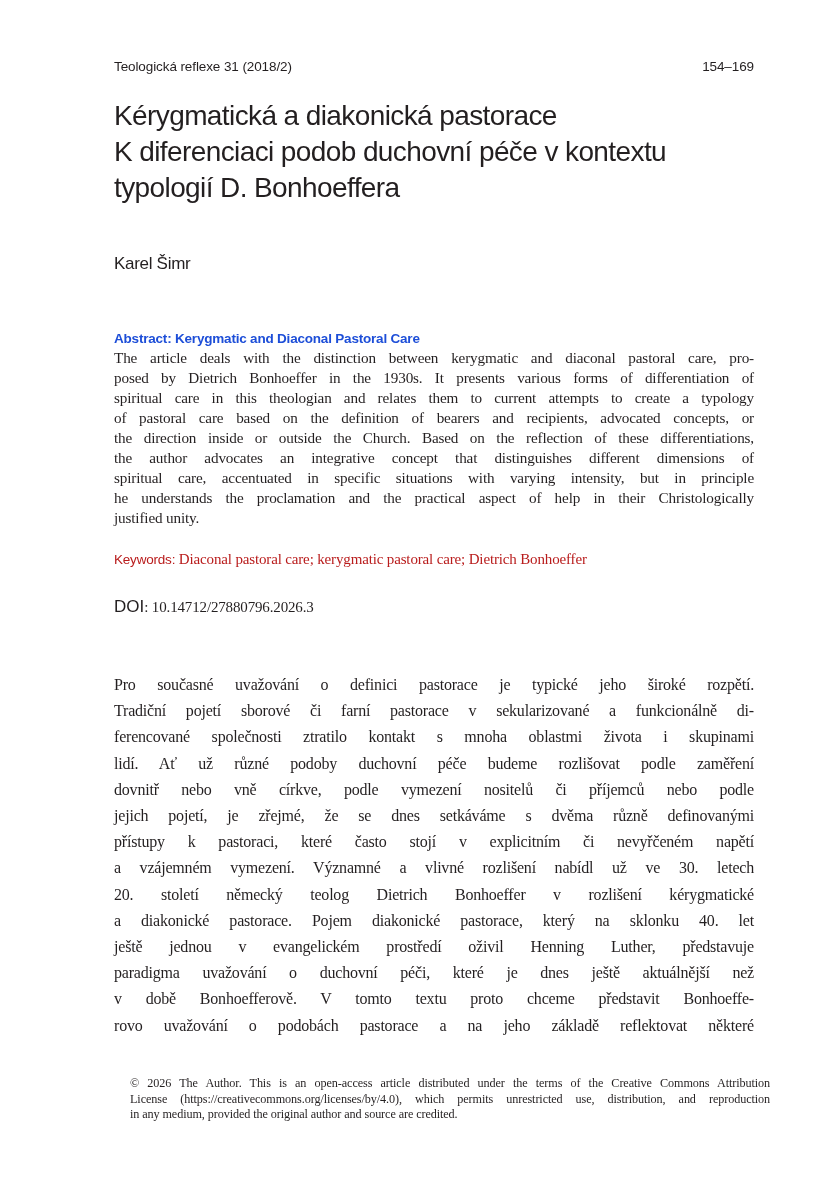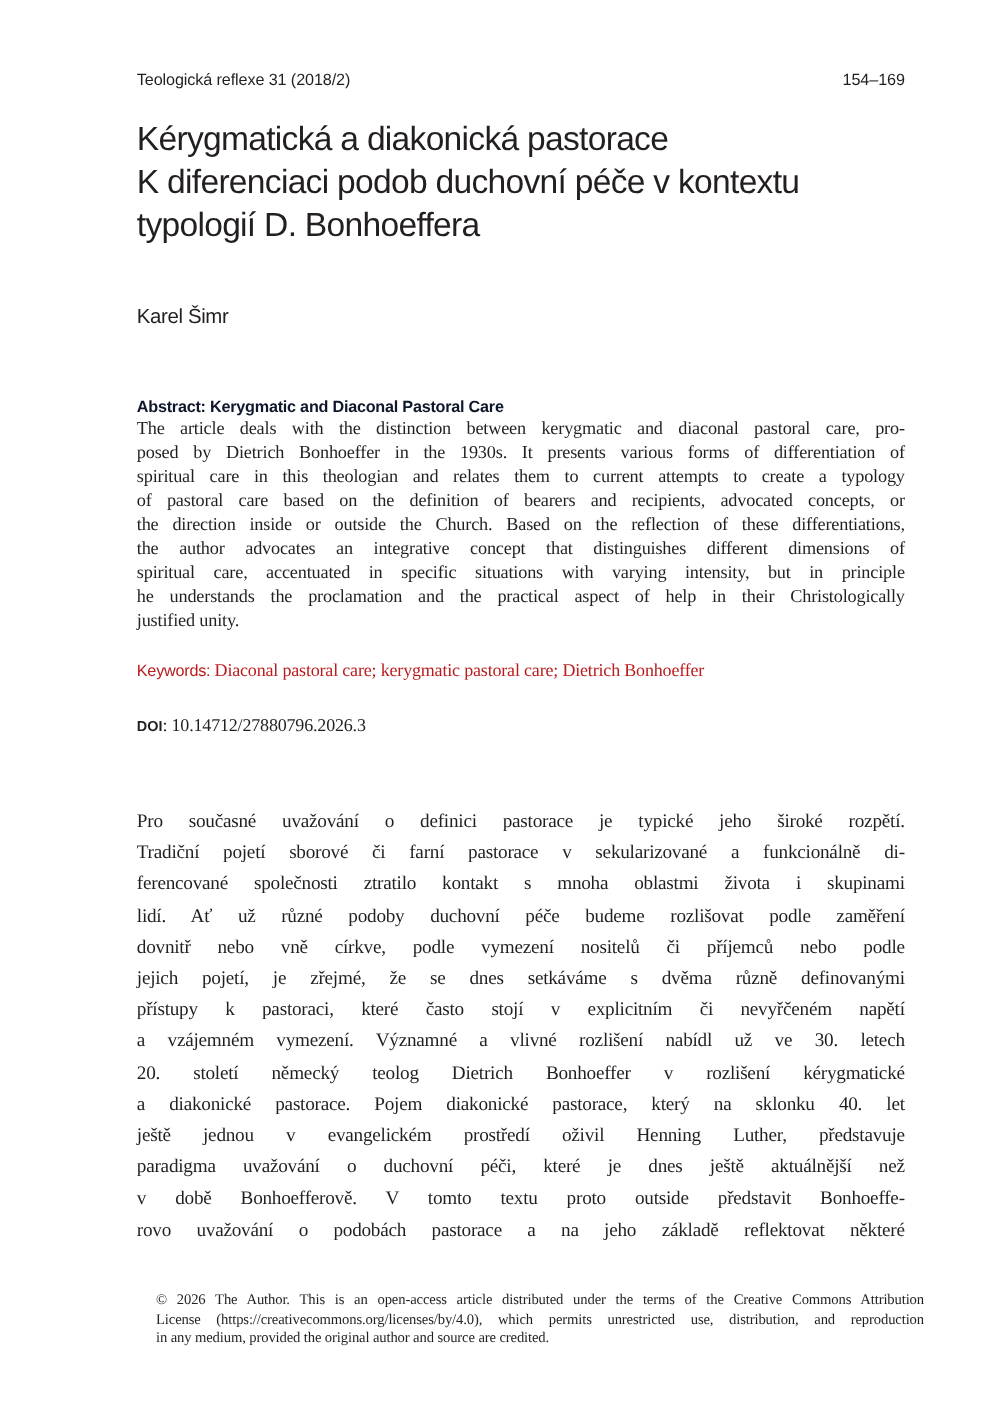--- a/index.html
+++ b/index.html
@@ -63,21 +63,21 @@
       top: 329px;
       left: 0;
       width: 640px;
     }
     .abstract-heading {
       font-family: "Liberation Sans", sans-serif;
       font-size: 13.5px;
       font-weight: 600;
       line-height: 19px;
       letter-spacing: -0.2px;
-      color: #0f172a;
+      color: #1d4ed8;
     }
     .abstract-body {
       font-family: "Liberation Serif", serif;
       font-size: 15.2px;
       line-height: 20px;
       text-align: justify;
       color: #231f20;
       letter-spacing: -0.15px;
     }
     .abs-line {
@@ -109,22 +109,22 @@
     }
     .doi {
       position: absolute;
       top: 597px;
       left: 0;
       font-size: 15px;
       color: #231f20;
     }
     .doi-label {
       font-family: "Liberation Sans", sans-serif;
-      font-weight: 700;
-      font-size: 12px;
+      font-weight: 400;
+      font-size: 17px;
     }
     .doi-value {
       font-family: "Liberation Serif", serif;
       font-size: 15px;
       letter-spacing: -0.15px;
     }
     .body-text {
       position: absolute;
       top: 672px;
       left: 0;
@@ -209,21 +209,21 @@
     <span class="body-line">ferencované společnosti ztratilo kontakt s mnoha oblastmi života i skupinami</span>
     <span class="body-line">lidí. Ať už různé podoby duchovní péče budeme rozlišovat podle zaměření</span>
     <span class="body-line">dovnitř nebo vně církve, podle vymezení nositelů či příjemců nebo podle</span>
     <span class="body-line">jejich pojetí, je zřejmé, že se dnes setkáváme s dvěma různě definovanými</span>
     <span class="body-line">přístupy k pastoraci, které často stojí v explicitním či nevyřčeném napětí</span>
     <span class="body-line">a vzájemném vymezení. Významné a vlivné rozlišení nabídl už ve 30. letech</span>
     <span class="body-line">20. století německý teolog Dietrich Bonhoeffer v rozlišení kérygmatické</span>
     <span class="body-line">a diakonické pastorace. Pojem diakonické pastorace, který na sklonku 40. let</span>
     <span class="body-line">ještě jednou v evangelickém prostředí oživil Henning Luther, představuje</span>
     <span class="body-line">paradigma uvažování o duchovní péči, které je dnes ještě aktuálnější než</span>
-    <span class="body-line">v době Bonhoefferově. V tomto textu proto outside představit Bonhoeffe-</span>
+    <span class="body-line">v době Bonhoefferově. V tomto textu proto chceme představit Bonhoeffe-</span>
     <span class="body-line">rovo uvažování o podobách pastorace a na jeho základě reflektovat některé</span>
   </div>
 
   <div class="license">
     <span class="lic-line">© 2026 The Author. This is an open-access article distributed under the terms of the Creative Commons Attribution</span>
     <span class="lic-line">License (https://creativecommons.org/licenses/by/4.0), which permits unrestricted use, distribution, and reproduction</span>
     <span class="lic-line last">in any medium, provided the original author and source are credited.</span>
   </div>
 
 </div>

